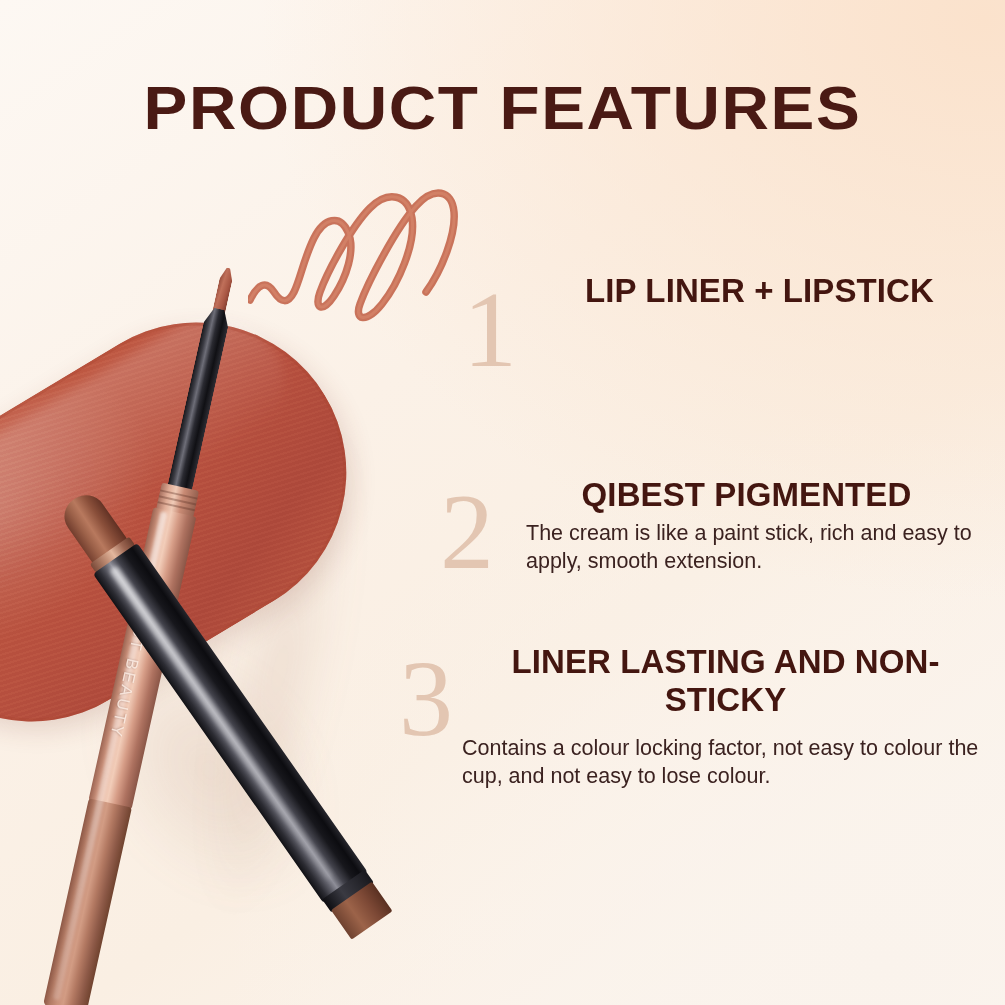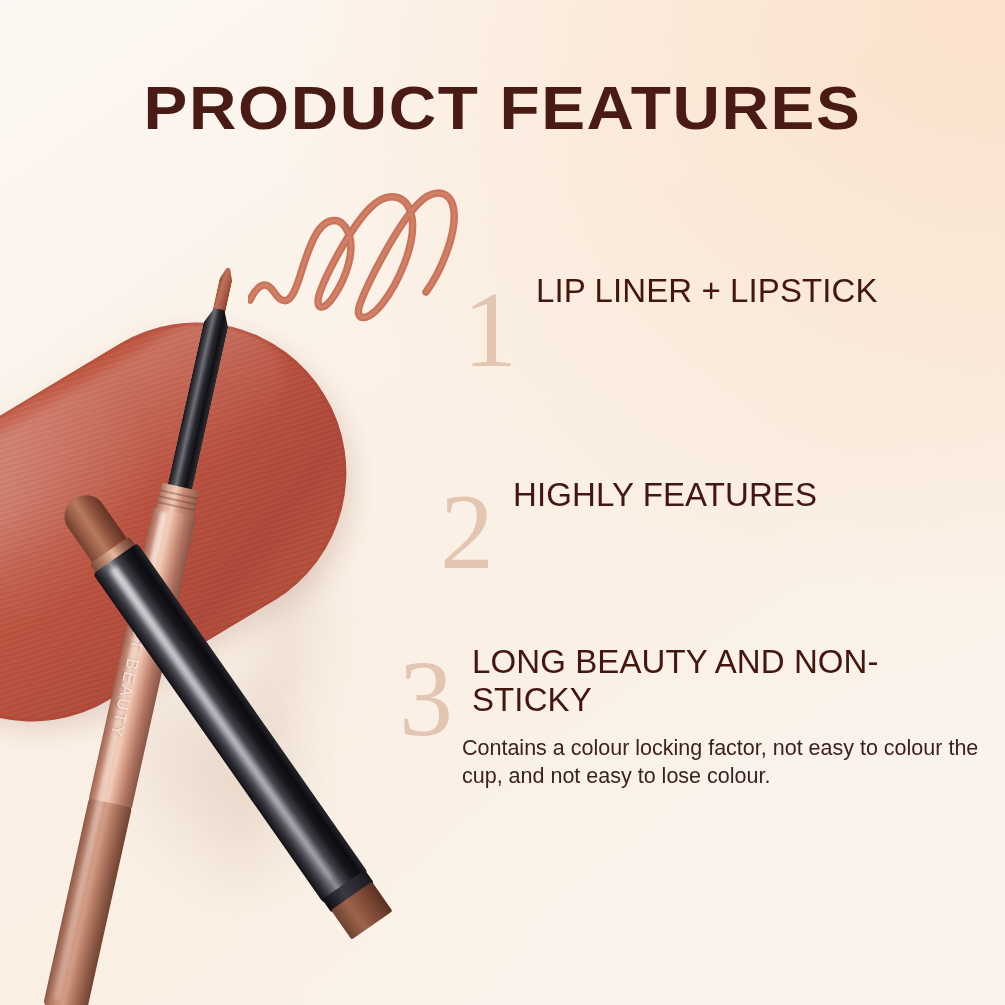--- a/index.html
+++ b/index.html
@@ -35,24 +35,25 @@
   .num{
     position:absolute;
     font-family:"Liberation Serif", serif;
     font-size:108px;line-height:108px;
     color:#E3C6B2;
     font-weight:400;
     user-select:none;
   }
   .f-head{
     font-size:33px;line-height:38px;
-    font-weight:400;
+    font-weight:700;
     color:#441610;
     letter-spacing:0.1px;
     white-space:nowrap;
+    text-align:center;
   }
   .f-head.wrap{white-space:normal;}
   .f-body{
     font-size:21.5px;line-height:28px;
     color:#3B2220;
     font-weight:400;
   }
 
   
   #feat1{left:463px;top:272px;width:520px;}
@@ -250,25 +251,26 @@
   <div class="feature" id="feat1">
     <div class="num">1</div>
     <div class="f-text">
       <div class="f-head">LIP LINER + LIPSTICK</div>
     </div>
   </div>
 
   <div class="feature" id="feat2">
     <div class="num">2</div>
     <div class="f-text">
-      <div class="f-head">HIGHLY FEATURES</div>
+      <div class="f-head">QIBEST PIGMENTED</div>
+      <div class="f-body">The cream is like a paint stick, rich and easy to apply, smooth extension.</div>
     </div>
   </div>
 
   <div class="feature" id="feat3">
     <div class="num">3</div>
     <div class="f-text">
-      <div class="f-head wrap">LONG BEAUTY AND NON-STICKY</div>
+      <div class="f-head wrap">LINER LASTING AND NON-STICKY</div>
       <div class="f-body">Contains a colour locking factor, not easy to colour the cup, and not easy to lose colour.</div>
     </div>
   </div>
 
 </div>
 
 </body></html>

